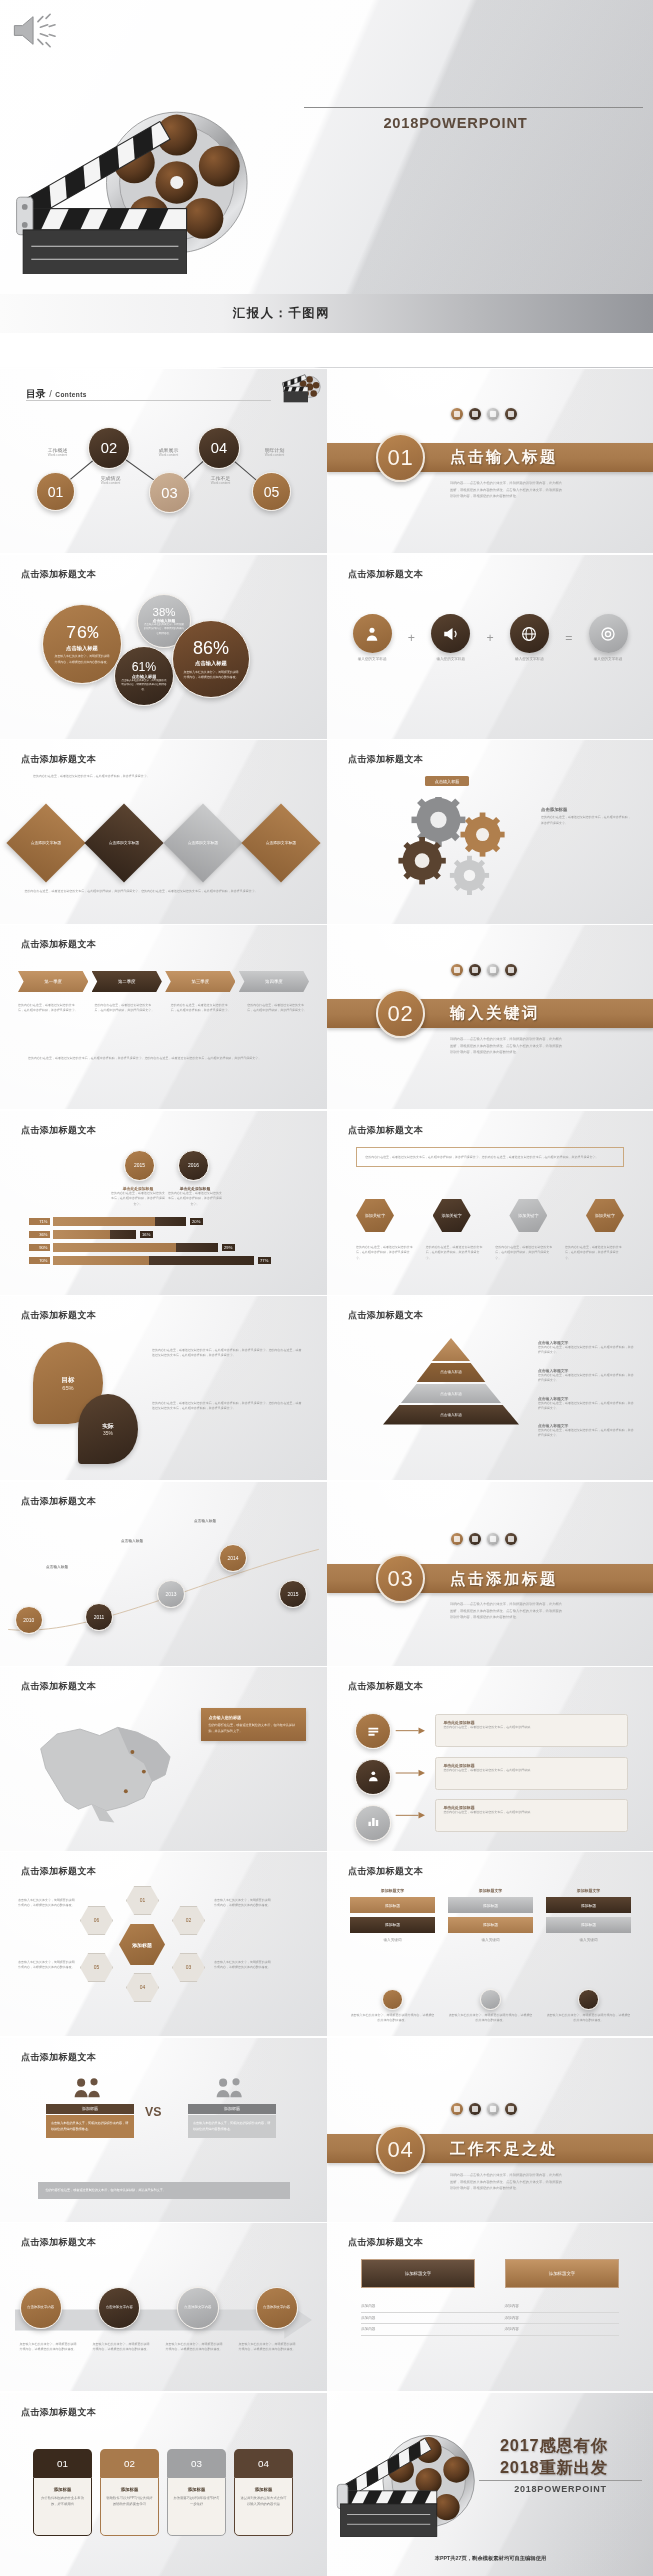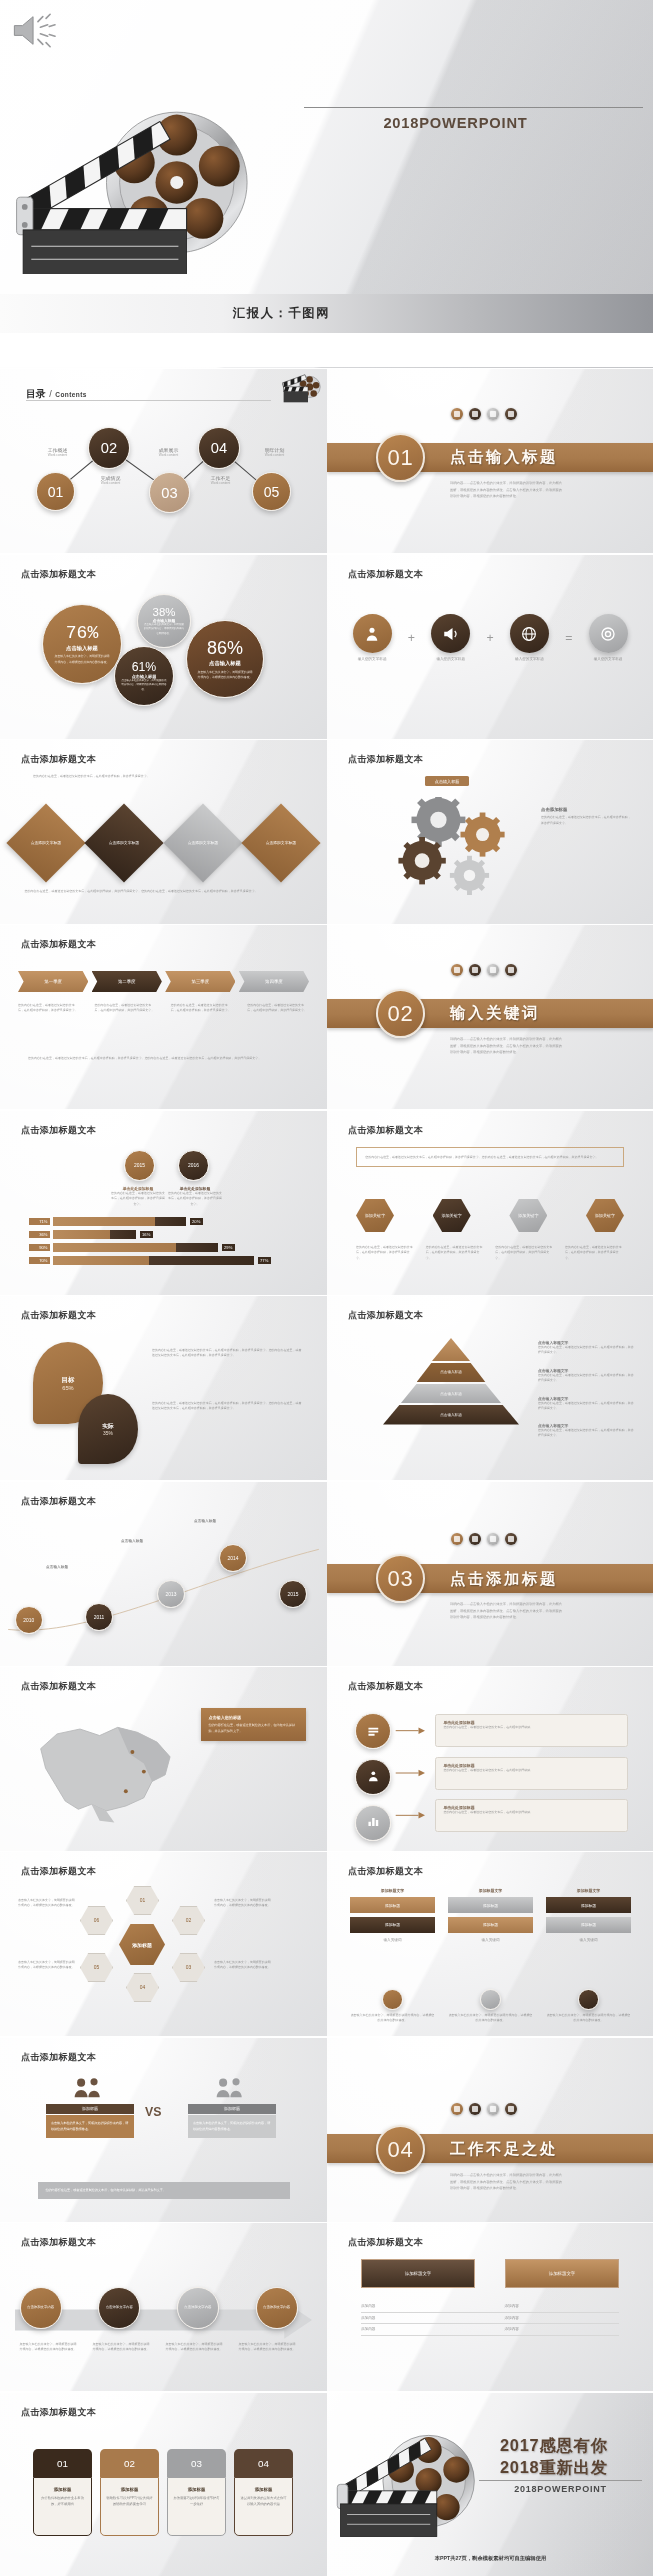--- a/index.html
+++ b/index.html
@@ -271,21 +271,21 @@
   <div class="circ gray ring-w" style="position:absolute;left:137px;top:39px;width:54px;height:54px;justify-content:center;">
     <div class="pct" style="font-size:11.4px;">38%</div>
     <div style="font-size:3.8px;color:#fff;font-weight:bold;">点击输入标题</div>
     <div style="font-size:2.5px;color:#f2f2f2;width:42px;line-height:1.8;">点击输入本栏的具体文字，简明扼要的说明分项内容，请根据您的具体内容酌情修改。</div>
     </div>
   <div class="circ dbrown ring-w" style="position:absolute;left:114px;top:91px;width:60px;height:60px;">
     <div class="pct" style="font-size:12.3px;">61%</div>
     <div style="font-size:4.1px;color:#fff;font-weight:bold;">点击输入标题</div>
     <div style="font-size:2.5px;color:#e8ded4;width:47px;line-height:1.8;">点击输入本栏的具体文字，简明扼要的说明分项内容，请根据您的具体内容酌情修改。</div>
     </div>
-  <div class="circ ring-w" style="position:absolute;left:186px;top:65px;width:78px;height:78px;background:linear-gradient(160deg,#7d5332,#4b3220);">
+  <div class="circ ring-w" style="position:absolute;left:172px;top:65px;width:78px;height:78px;background:linear-gradient(160deg,#7d5332,#4b3220);">
     <div class="pct" style="font-size:18px;">86%</div>
     <div style="font-size:5.3px;color:#fff;font-weight:bold;margin-top:1.6px;">点击输入标题</div>
     <div style="font-size:2.9px;color:#eadfd4;width:57px;line-height:1.8;margin-top:2.5px;">点击输入本栏的具体文字，简明扼要的说明分项内容，请根据您的具体内容酌情修改。</div>
     </div>
 </div>
 
 <div class="slide" style="left:327px;top:555px;width:327px;height:184px;">
   <div class="s-title left">点击添加标题文本</div>
   <div style="position:absolute;left:19.6px;top:59px;width:287px;display:flex;align-items:center;justify-content:space-between;">
     <div style="text-align:center;width:51px;">

